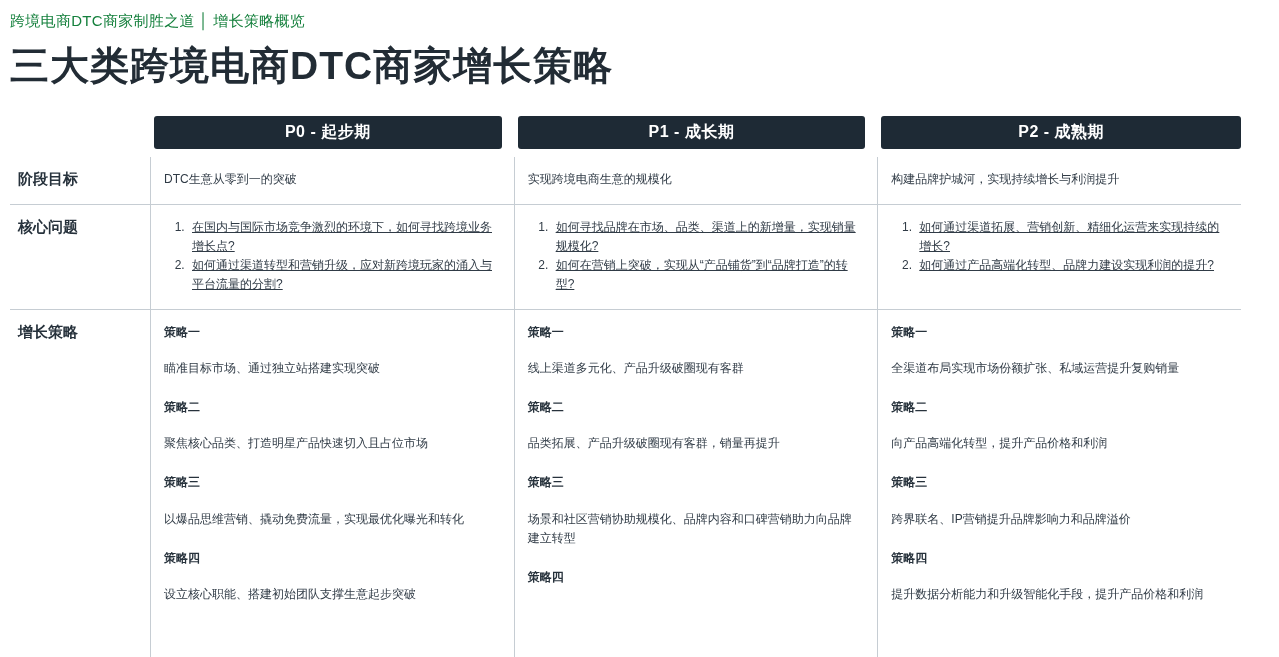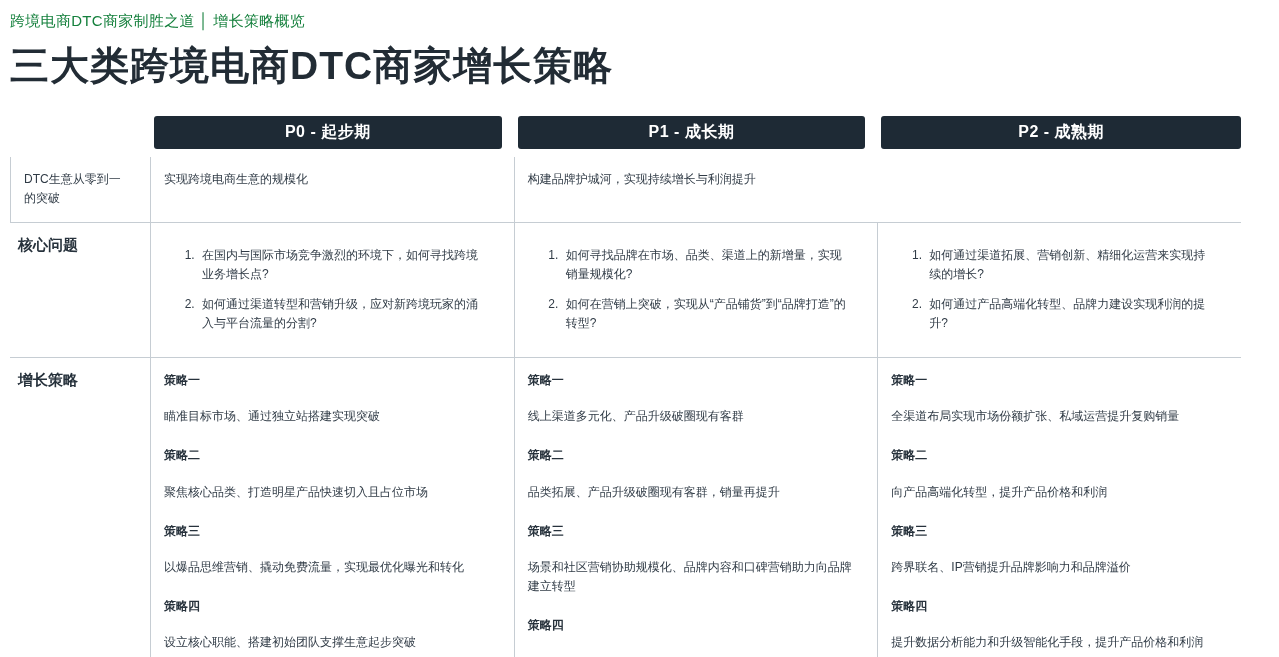--- a/index.html
+++ b/index.html
@@ -45,21 +45,21 @@
   .cell{
     border-left:1px solid var(--divider);
     padding:13px 18px 14px 13px;
     font-size:12px;line-height:1.6;
   }
   .goal-row .cell, .goal-row .label-cell{min-height:47px;}
   ol.q-list{
     margin:0;padding-left:24px;
     list-style:decimal;
   }
-  ol.q-list li{padding-left:4px;margin:10px;}
+  ol.q-list li{padding-left:4px;margin:0;text-decoration:underline;}
   .strat-block{margin-bottom:20px;}
   .strat-block:last-child{margin-bottom:0;}
   .strat-title{font-weight:700;color:#27323c;}
   .strat-text{margin-top:17px;}
   .strategies-row{min-height:348px;}
 </style>
 </head>
 <body>
 
 <div class="breadcrumb">跨境电商DTC商家制胜之道 │ 增长策略概览</div>
@@ -72,20 +72,21 @@
   </div>
   <div class="pill-wrap">
     <div class="pill">P1 - 成长期</div>
   </div>
   <div class="pill-wrap last">
     <div class="pill">P2 - 成熟期</div>
   </div>
 </div>
 
 <div class="trow bordered goal-row">
+  <div class="label-cell">阶段目标</div>
   <div class="cell">DTC生意从零到一的突破</div>
   <div class="cell">实现跨境电商生意的规模化</div>
   <div class="cell">构建品牌护城河，实现持续增长与利润提升</div>
 </div>
 
 <div class="trow bordered">
   <div class="label-cell">核心问题</div>
   <div class="cell">
     <ol class="q-list">
       <li>在国内与国际市场竞争激烈的环境下，如何寻找跨境业务增长点?</li>

